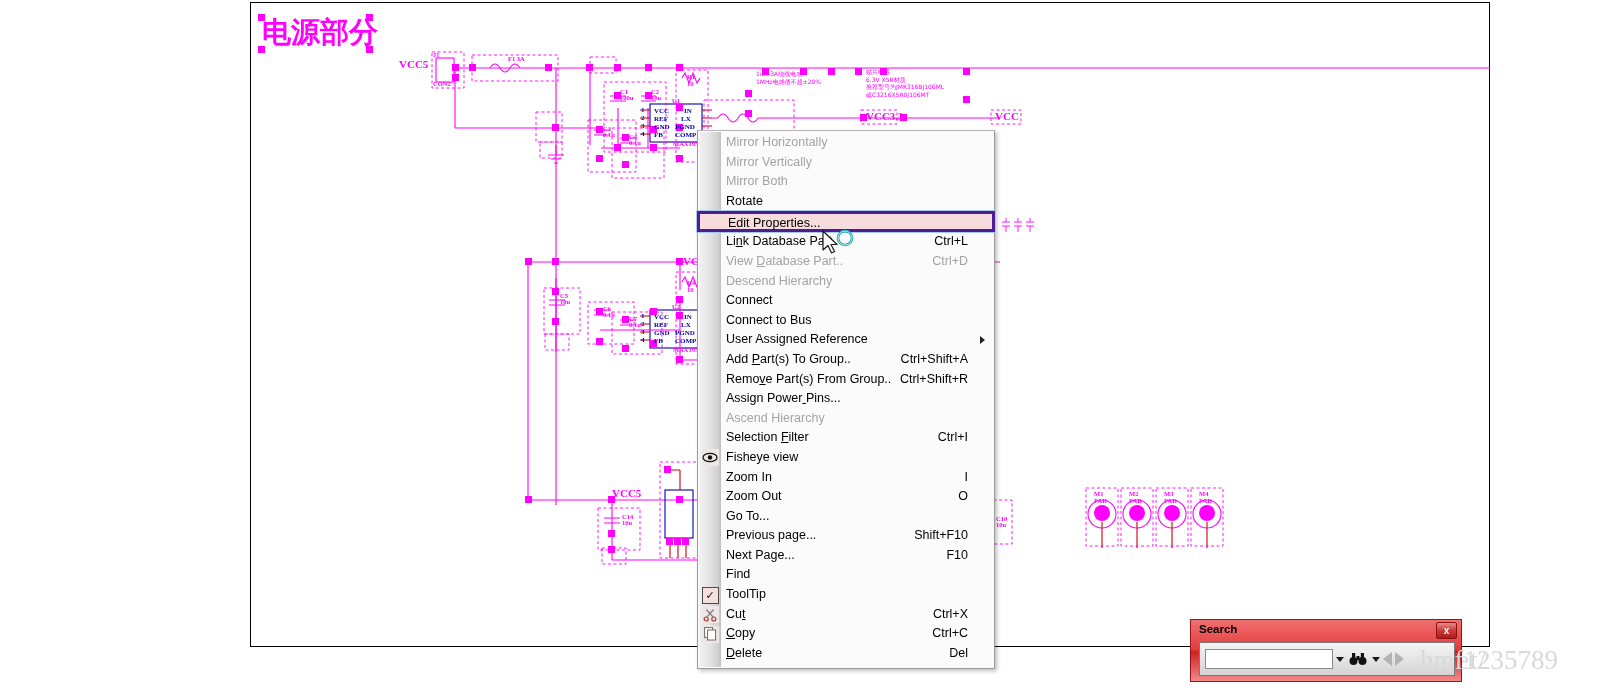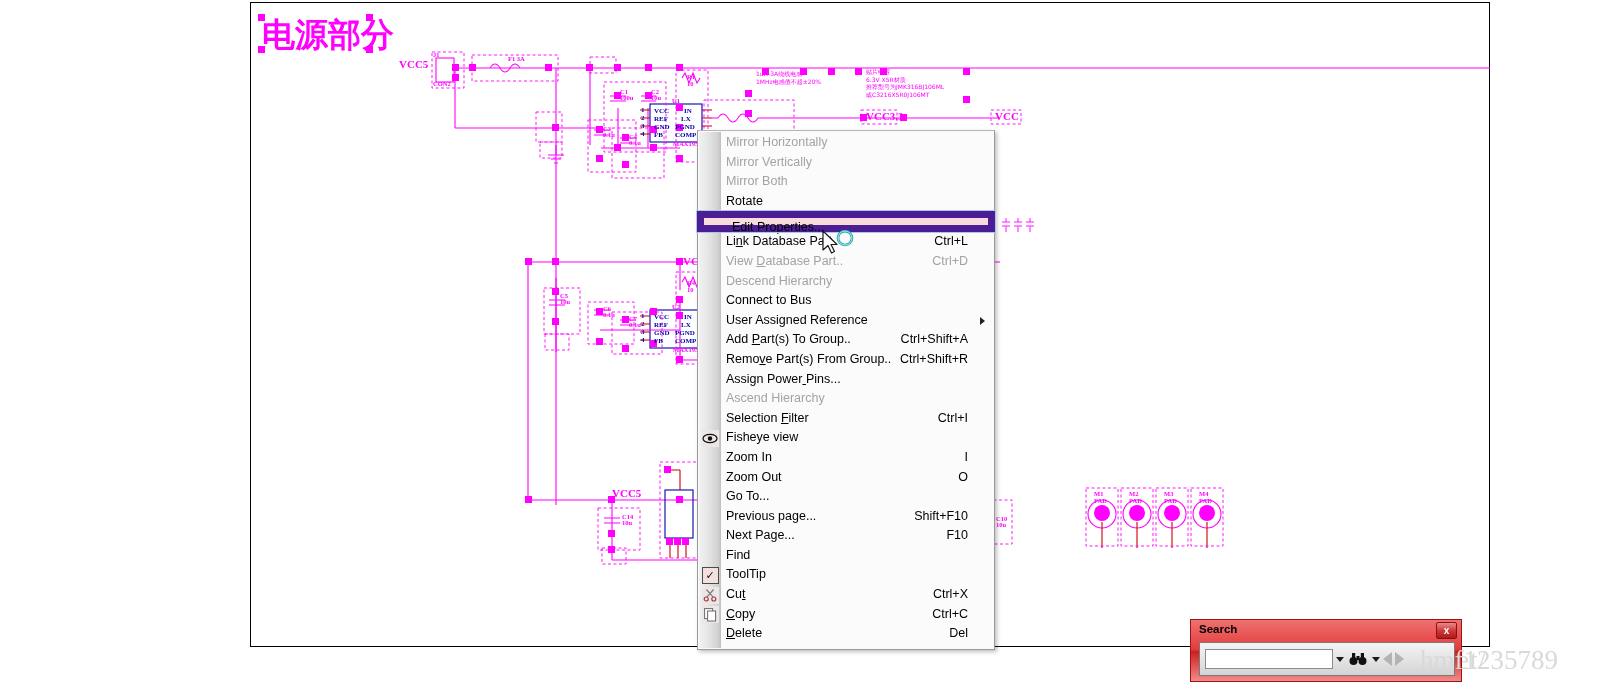--- a/index.html
+++ b/index.html
@@ -35,21 +35,21 @@
     width: 1611px; height: 698px;
     pointer-events: none;
   }
 
   
   #title-block {
     position: absolute;
     left: 262px; top: 18px;
     color: #ff00ff;
     font-family: "DejaVu Sans", sans-serif;
-    font-size: 33px;
+    font-size: 29px;
     font-weight: 700;
     line-height: 1;
     letter-spacing: 0px;
     white-space: nowrap;
   }
   .sel-handle {
     position: absolute;
     width: 7px; height: 7px;
     background: #ff00ff;
   }
@@ -98,21 +98,21 @@
     top: 0;
     line-height: 19.6px;
     color: #000000;
   }
   .menu-item.disabled,
   .menu-item.disabled .accel {
     color: #a3a3a3;
   }
   .menu-item.highlighted {
     background: #f6dcdc;
-    border: 7px solid #4c1d95;
+    border: 3px solid #4c1d95;
     outline: 1px solid #a8c9e8;
     height: 21px;
     line-height: 19px;
     margin-left: -1px;
     width: 298px;
   }
   .menu-item .ul { text-decoration: underline; }
   .submenu-arrow {
     position: absolute;
     right: 9px;
@@ -557,20 +557,21 @@
   <div id="menu-gutter"></div>
   <div id="menu-items">
       <div class="menu-item disabled"><span class="label">Mirror Horizontally</span></div>
       <div class="menu-item disabled"><span class="label">Mirror Vertically</span></div>
       <div class="menu-item disabled"><span class="label">Mirror Both</span></div>
       <div class="menu-item"><span class="label">Rotate</span></div>
       <div class="menu-item highlighted"><span class="label">Edit Properties...</span></div>
       <div class="menu-item"><span class="label">Li<span class="ul">n</span>k Database Part</span><span class="accel">Ctrl+L</span></div>
       <div class="menu-item disabled"><span class="label">View <span class="ul">D</span>atabase Part..</span><span class="accel">Ctrl+D</span></div>
       <div class="menu-item disabled"><span class="label">Descend Hierarchy</span></div>
+      <div class="menu-item"><span class="label">Connect</span></div>
       <div class="menu-item"><span class="label">Connect to Bus</span></div>
       <div class="menu-item"><span class="label">User Assigned Reference</span><span class="submenu-arrow"></span></div>
       <div class="menu-item"><span class="label">Add <span class="ul">P</span>art(s) To Group..</span><span class="accel">Ctrl+Shift+A</span></div>
       <div class="menu-item"><span class="label">Remo<span class="ul">v</span>e Part(s) From Group..</span><span class="accel">Ctrl+Shift+R</span></div>
       <div class="menu-item"><span class="label">Assign Power<span class="ul"> </span>Pins...</span></div>
       <div class="menu-item disabled"><span class="label">Ascend Hierarchy</span></div>
       <div class="menu-item"><span class="label">Selection <span class="ul">F</span>ilter</span><span class="accel">Ctrl+I</span></div>
       <div class="menu-item"><span class="gutter-icon">
           <span class="icon-sq">
             <svg width="16" height="11" viewBox="0 0 16 11">

